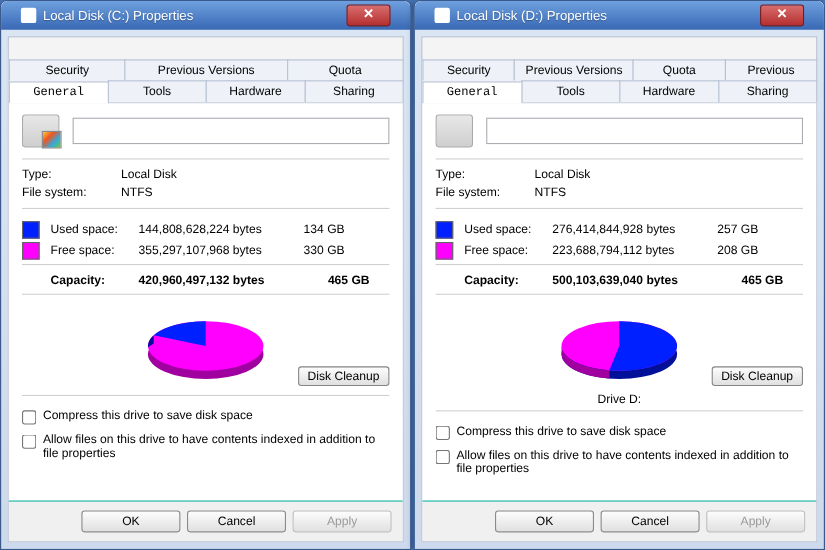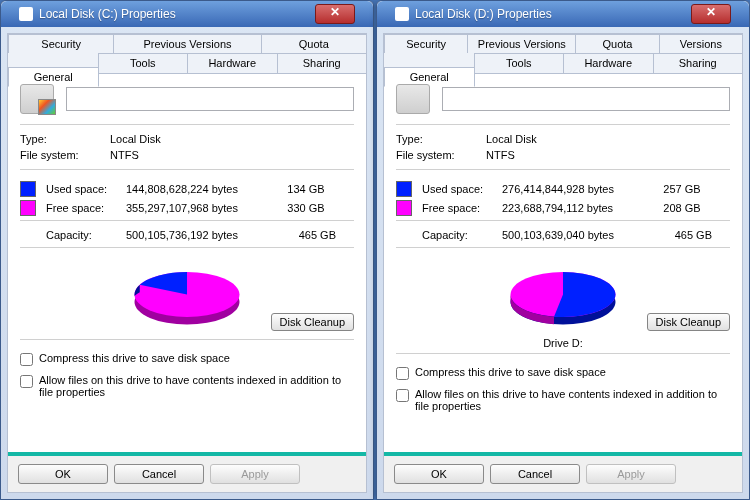--- a/index.html
+++ b/index.html
@@ -47,38 +47,39 @@
     line-height: 14px;
   }
   .frame {
     margin: 6px;
     flex: 1;
     background: #f4f4f4;
     border: 1px solid #b6c0d2;
     display: flex;
     flex-direction: column;
   }
-  .tabs-rows { border-bottom: 1px solid #b6c0d2; background: #eef2f8;}
+  .tabs-rows { border-bottom: 1px solid #b6c0d2; background: #eef2f8; margin-top: 20px;}
   .tab-row { display: flex; }
   .tab {
     flex: 1;
     text-align: center;
     padding: 3px 0;
     border: 1px solid #b6c0d2;
     border-bottom: none;
     background: #eef2f8;
     font-size: 11px;
     margin-right: -1px;
   }
   .tab.active {
     background: #fff;
     font-weight: normal;
     border-bottom: 1px solid #fff;
     position: relative;
-    top: 14px;
+    top: 1px;
+    font-family: Liberation Mono, monospace;
   }
   .panel {
     background: #fff;
     flex: 1;
     padding: 10px 12px 6px 12px;
     display: flex;
     flex-direction: column;
   }
   .row { display: flex; align-items: center; margin-bottom: 6px; }
   .drive-icon {
@@ -101,35 +102,35 @@
   }
   .divider { height:1px; background:#d0d0d0; margin: 4px 0 8px 0; }
   .kv { display:flex; margin-bottom:4px; }
   .kv .k { width:90px; }
   .space-section .swatch {
     width:14px; height:14px; border:1px solid #666; margin-right:10px;
   }
   .space-section .line { display:flex; align-items:center; margin:3px 0; }
   .space-section .label { width:80px; }
   .space-section .bytes { width:150px; text-align:left; }
-  .space-section .gb { width:60px; text-align:center; }
-  .capline { display:flex; margin:6px 0 2px 0; }
+  .space-section .gb { width:60px; text-align:left; }
+  .capline { display:flex; margin:6px 0 2px 0;font-weight:bold; }
   .capline .indent { width:26px; }
   .pie-area { display:flex; justify-content:center; position:relative; margin-top:4px;}
   .pie-area .cleanup {
     position:absolute; right:0; bottom:4px;
     border:1px solid #858585; background:linear-gradient(#fdfdfd,#e0e0e0);
     padding:2px 8px; border-radius:3px; font-size:11px;margin-top:43px;
   }
   .pie-label { text-align:center; font-size:11px; margin-top:2px; }
   .chk { display:flex; align-items:flex-start; margin:4px 0; }
   .chk input { margin:1px 6px 0 0; }
   .button-row {
-    display:flex; justify-content:flex-start; gap:6px;
-    padding:8px 10px; background:#f0f0f0; border-top:4px solid #14b8a6;
+    display:flex; justify-content:flex-end; gap:6px;
+    padding:8px 10px; background:#f0f0f0; border-top:1px solid #14b8a6;
   }
   .btn {
     min-width:68px; text-align:center;
     border:1px solid #8a8a8a; background:linear-gradient(#fdfdfd,#e0e0e0);
     padding:3px 10px; border-radius:3px; font-size:11px;
   }
   .btn.disabled { color:#9a9a9a; border-color:#c0c0c0; }
   svg.pie { width:150px; height:75px; }
 </style>
 </head>
@@ -184,21 +185,21 @@
         <div class="line">
           <div class="swatch" style="background:#ff00ff"></div>
           <div class="label">Free space:</div>
           <div class="bytes">355,297,107,968 bytes</div>
           <div class="gb">330 GB</div>
         </div>
         <div class="divider"></div>
         <div class="capline">
           <div class="indent"></div>
           <div class="label" style="width:80px">Capacity:</div>
-          <div class="bytes" style="width:150px">500,105,736,192 bytes</div>
+          <div class="bytes" style="width:150px">420,960,497,132 bytes</div>
           <div class="gb" style="width:60px;text-align:right">465 GB</div>
         </div>
       </div>
 
       <div class="divider"></div>
 
       <div class="pie-area">
         <svg class="pie" viewBox="0 0 200 100">
           <ellipse cx="100" cy="56" rx="70" ry="30" fill="#a000a0"></ellipse>
           <ellipse cx="100" cy="46" rx="70" ry="30" fill="#ff00ff"></ellipse>
@@ -233,21 +234,21 @@
     <div class="t-icon"></div>
     <div class="title">Local Disk (D:) Properties</div>
     <div class="close-btn">✕</div>
   </div>
   <div class="frame">
     <div class="tabs-rows">
       <div class="tab-row">
         <div class="tab">Security</div>
         <div class="tab" style="flex:1.3">Previous Versions</div>
         <div class="tab">Quota</div>
-        <div class="tab">Versions</div>
+        <div class="tab">Previous</div>
       </div>
       <div class="tab-row">
         <div class="tab active">General</div>
         <div class="tab">Tools</div>
         <div class="tab">Hardware</div>
         <div class="tab">Sharing</div>
       </div>
     </div>
 
     <div class="panel">

